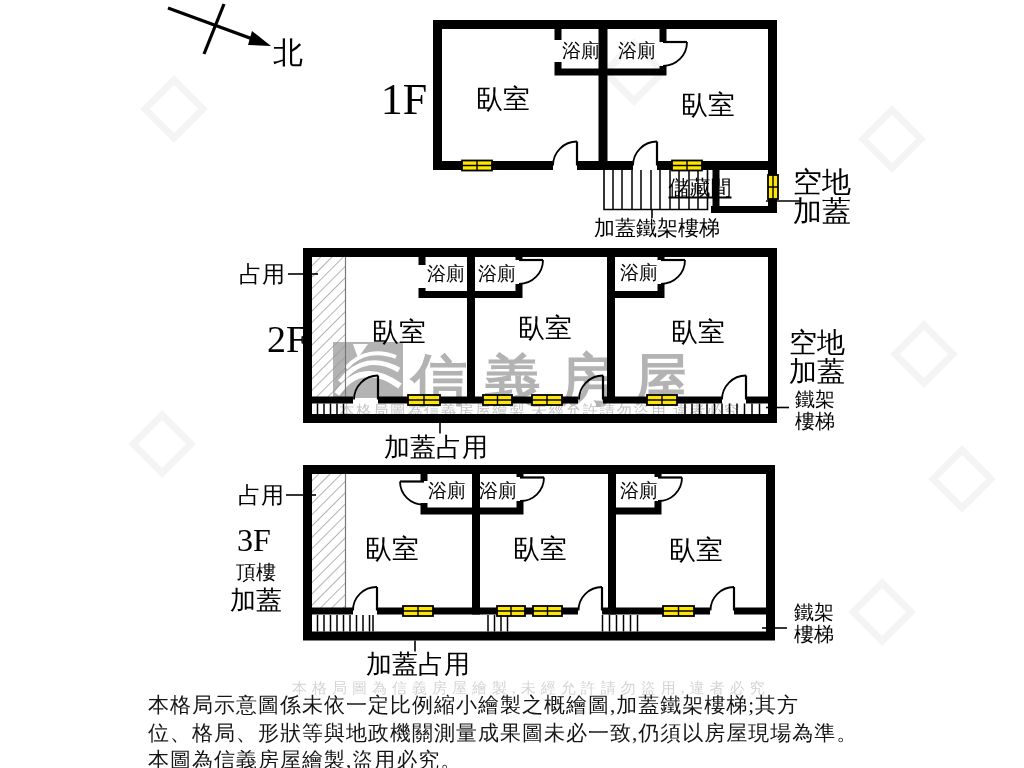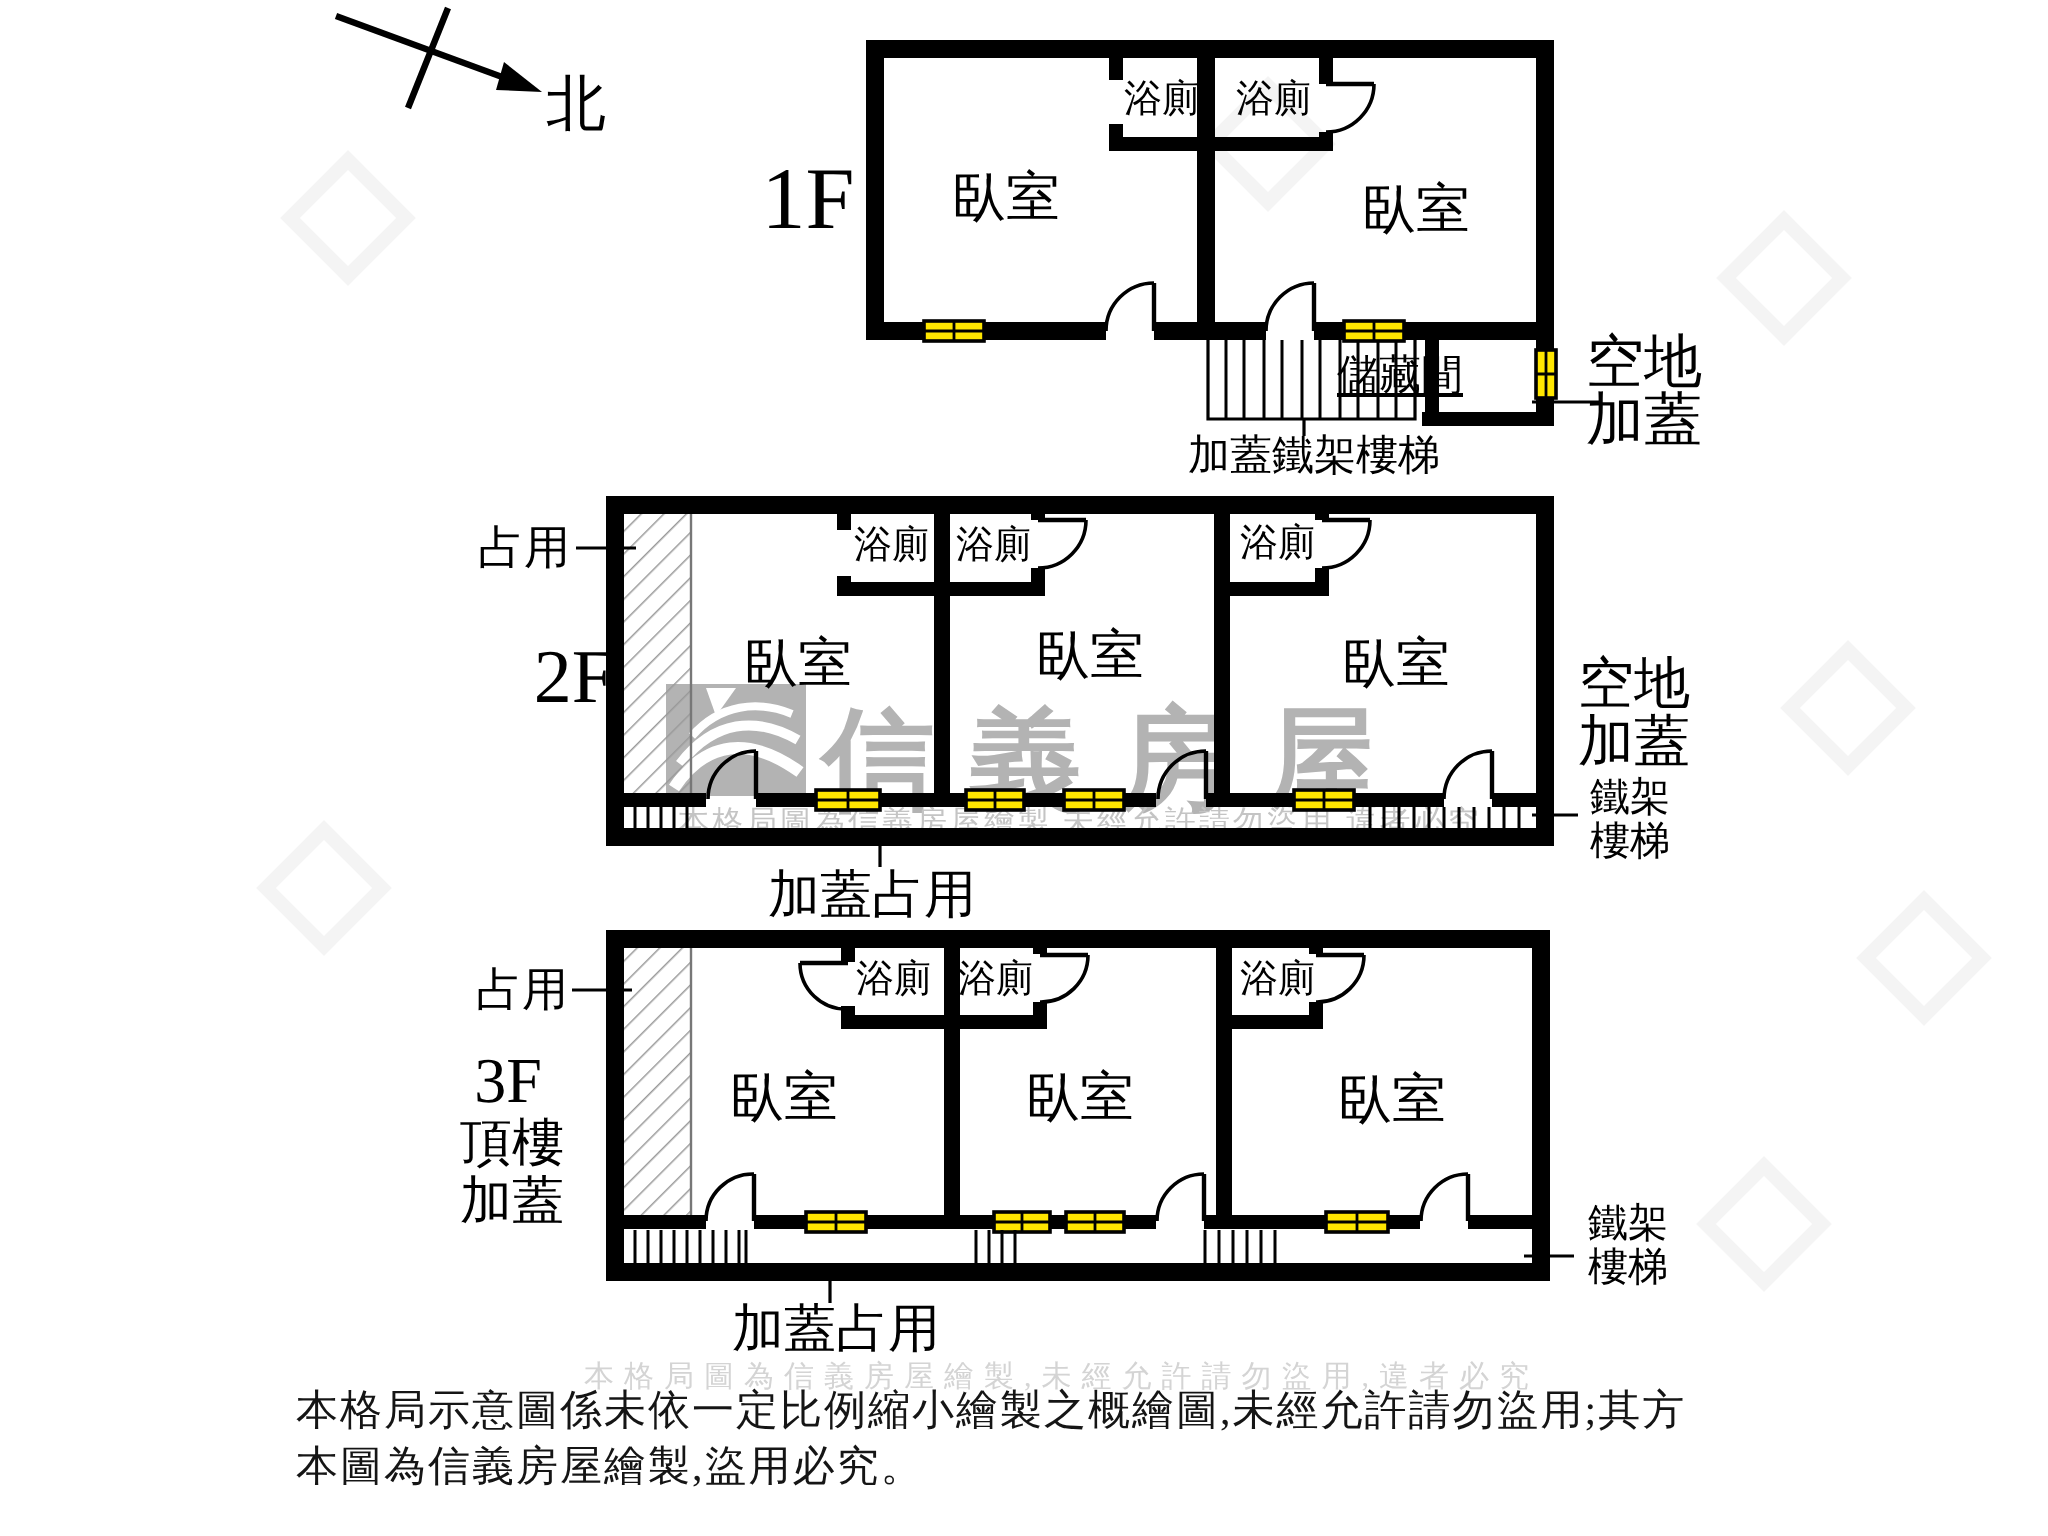--- a/index.html
+++ b/index.html
@@ -202,30 +202,31 @@
   <div class="lbl" style="left:497px;top:273px;font-size:19px;">浴廁</div>
   <div class="lbl" style="left:639px;top:272px;font-size:19px;">浴廁</div>
   <div class="lbl" style="left:817px;top:343px;font-size:28px;">空地</div>
   <div class="lbl" style="left:817px;top:372px;font-size:28px;">加蓋</div>
   <div class="lbl" style="left:815px;top:399px;font-size:20px;">鐵架</div>
   <div class="lbl" style="left:815px;top:421px;font-size:20px;">樓梯</div>
   <div class="lbl" style="left:436px;top:448px;font-size:26px;">加蓋占用</div>
 
   <div class="lbl" style="left:261px;top:495px;font-size:23px;">占用</div>
   <div class="lbl" style="left:254px;top:540px;font-size:32px;">3F</div>
-  <div class="lbl" style="left:256px;top:572px;font-size:26px;">頂樓</div>
+  <div class="lbl" style="left:256px;top:572px;font-size:20px;">頂樓</div>
   <div class="lbl" style="left:256px;top:601px;font-size:26px;">加蓋</div>
   <div class="lbl" style="left:392px;top:549px;font-size:27px;">臥室</div>
   <div class="lbl" style="left:540px;top:549px;font-size:27px;">臥室</div>
   <div class="lbl" style="left:696px;top:550px;font-size:27px;">臥室</div>
   <div class="lbl" style="left:447px;top:490px;font-size:19px;">浴廁</div>
   <div class="lbl" style="left:498px;top:490px;font-size:19px;">浴廁</div>
   <div class="lbl" style="left:639px;top:490px;font-size:19px;">浴廁</div>
   <div class="lbl" style="left:814px;top:612px;font-size:20px;">鐵架</div>
   <div class="lbl" style="left:814px;top:634px;font-size:20px;">樓梯</div>
   <div class="lbl" style="left:418px;top:665px;font-size:26px;">加蓋占用</div>
 
   <div class="disc">
-    <div>本格局示意圖係未依一定比例縮小繪製之概繪圖,未經允許請勿盜用;其方</div>
+    <div>本格局示意圖係未依一定比例縮小繪製之概繪圖,加蓋鐵架樓梯;其方</div>
+    <div>位、格局、形狀等與地政機關測量成果圖未必一致,仍須以房屋現場為準。</div>
     <div>本圖為信義房屋繪製,盜用必究。</div>
   </div>
 
 </div>
 
 </body></html>

